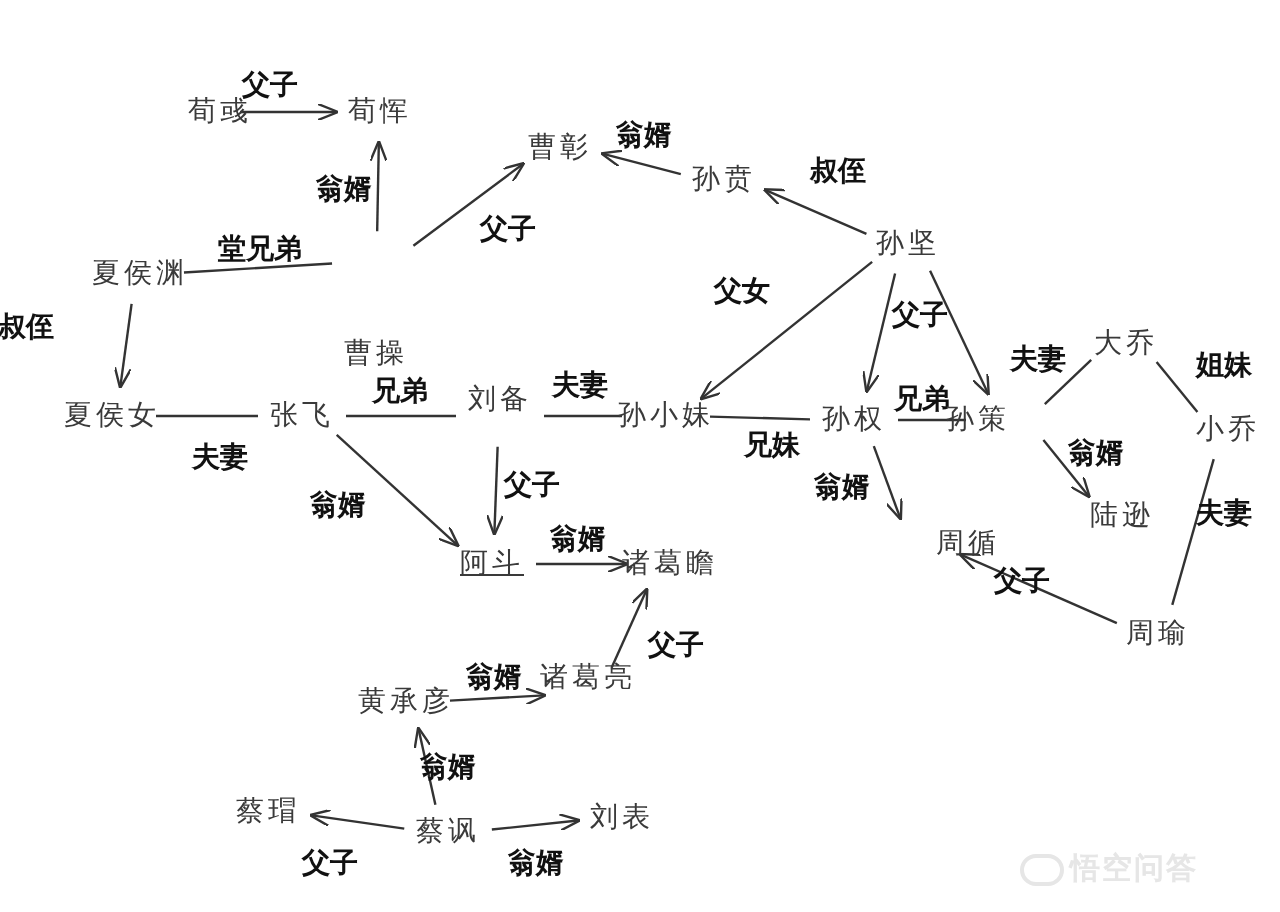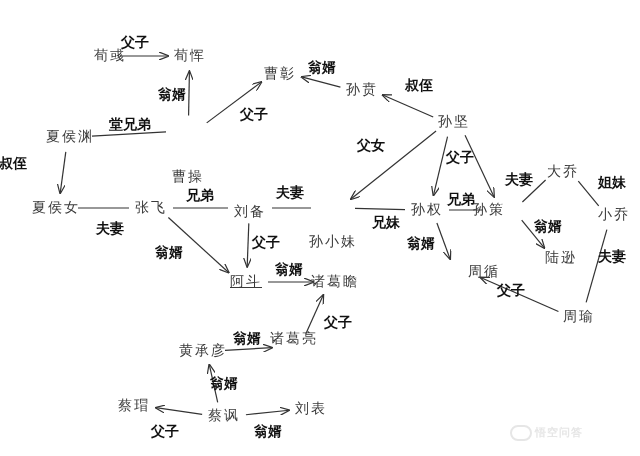--- a/index.html
+++ b/index.html
@@ -4,21 +4,21 @@
 <style>
   html, body { margin:0; padding:0; background:#ffffff; }
   body { width:640px; height:456px; position:relative; overflow:hidden;
          font-family:"DejaVu Sans", sans-serif; }
   #canvas { position:absolute; left:0; top:0; width:640px; height:456px; }
   .node { position:absolute; font-family:"DejaVu Serif", serif; font-size:14px;
           color:#3a3a3a; white-space:nowrap; transform:translate(-50%,-50%);
           letter-spacing:2px; }
   .rel { position:absolute; font-family:"DejaVu Sans", sans-serif; font-weight:bold;
          font-size:14px; color:#111; white-space:nowrap; transform:translate(-50%,-50%); }
-  .watermark { position:absolute; left:510px; top:425px; font-size:11px; color:#e6e6e6;
+  .watermark { position:absolute; left:510px; top:425px; font-size:15px; color:#e6e6e6;
                font-family:"DejaVu Sans", sans-serif; font-weight:bold; letter-spacing:1px; }
   .wm-icon { display:inline-block; width:18px; height:12px; border:2px solid #e6e6e6;
              border-radius:8px; vertical-align:middle; margin-right:3px; }
 </style>
 </head>
 <body>
 
 <svg id="canvas" width="640" height="456" xmlns="http://www.w3.org/2000/svg">
   <defs>
     <marker id="arrowhead" markerWidth="10" markerHeight="8" refX="9" refY="4" orient="auto" markerUnits="userSpaceOnUse">
@@ -90,22 +90,22 @@
 <div id="nodes">
     <div class="node" style="left: 98px; top: 56px; margin-left: 12px;">荀彧</div>
     <div class="node" style="left: 190px; top: 56px;">荀恽</div>
     <div class="node" style="left: 280px; top: 74px;">曹彰</div>
     <div class="node" style="left: 362px; top: 90px;">孙贲</div>
     <div class="node" style="left: 454px; top: 122px;">孙坚</div>
     <div class="node" style="left: 70px; top: 137px;">夏侯渊</div>
     <div class="node" style="left: 188px; top: 131px; margin-top: 46px;">曹操</div>
     <div class="node" style="left: 56px; top: 208px;">夏侯女</div>
     <div class="node" style="left: 151px; top: 208px;">张飞</div>
-    <div class="node" style="left: 250px; top: 212px;">刘备</div>
-    <div class="node" style="left: 333px; top: 208px; margin-top: 34px;">孙小妹</div>
+    <div class="node" style="left: 250px; top: 200px;">刘备</div>
+    <div class="node" style="left: 333px; top: 208px;">孙小妹</div>
     <div class="node" style="left: 427px; top: 210px;">孙权</div>
     <div class="node" style="left: 489px; top: 210px; text-align: right;">孙策</div>
     <div class="node" style="left: 563px; top: 172px;">大乔</div>
     <div class="node" style="left: 614px; top: 215px;">小乔</div>
     <div class="node" style="left: 561px; top: 258px; text-align: right;">陆逊</div>
     <div class="node" style="left: 246px; top: 282px; text-decoration: underline;">阿斗</div>
     <div class="node" style="left: 335px; top: 282px; text-align: right;">诸葛瞻</div>
     <div class="node" style="left: 484px; top: 272px;">周循</div>
     <div class="node" style="left: 579px; top: 317px;">周瑜</div>
     <div class="node" style="left: 203px; top: 351px;">黄承彦</div>

